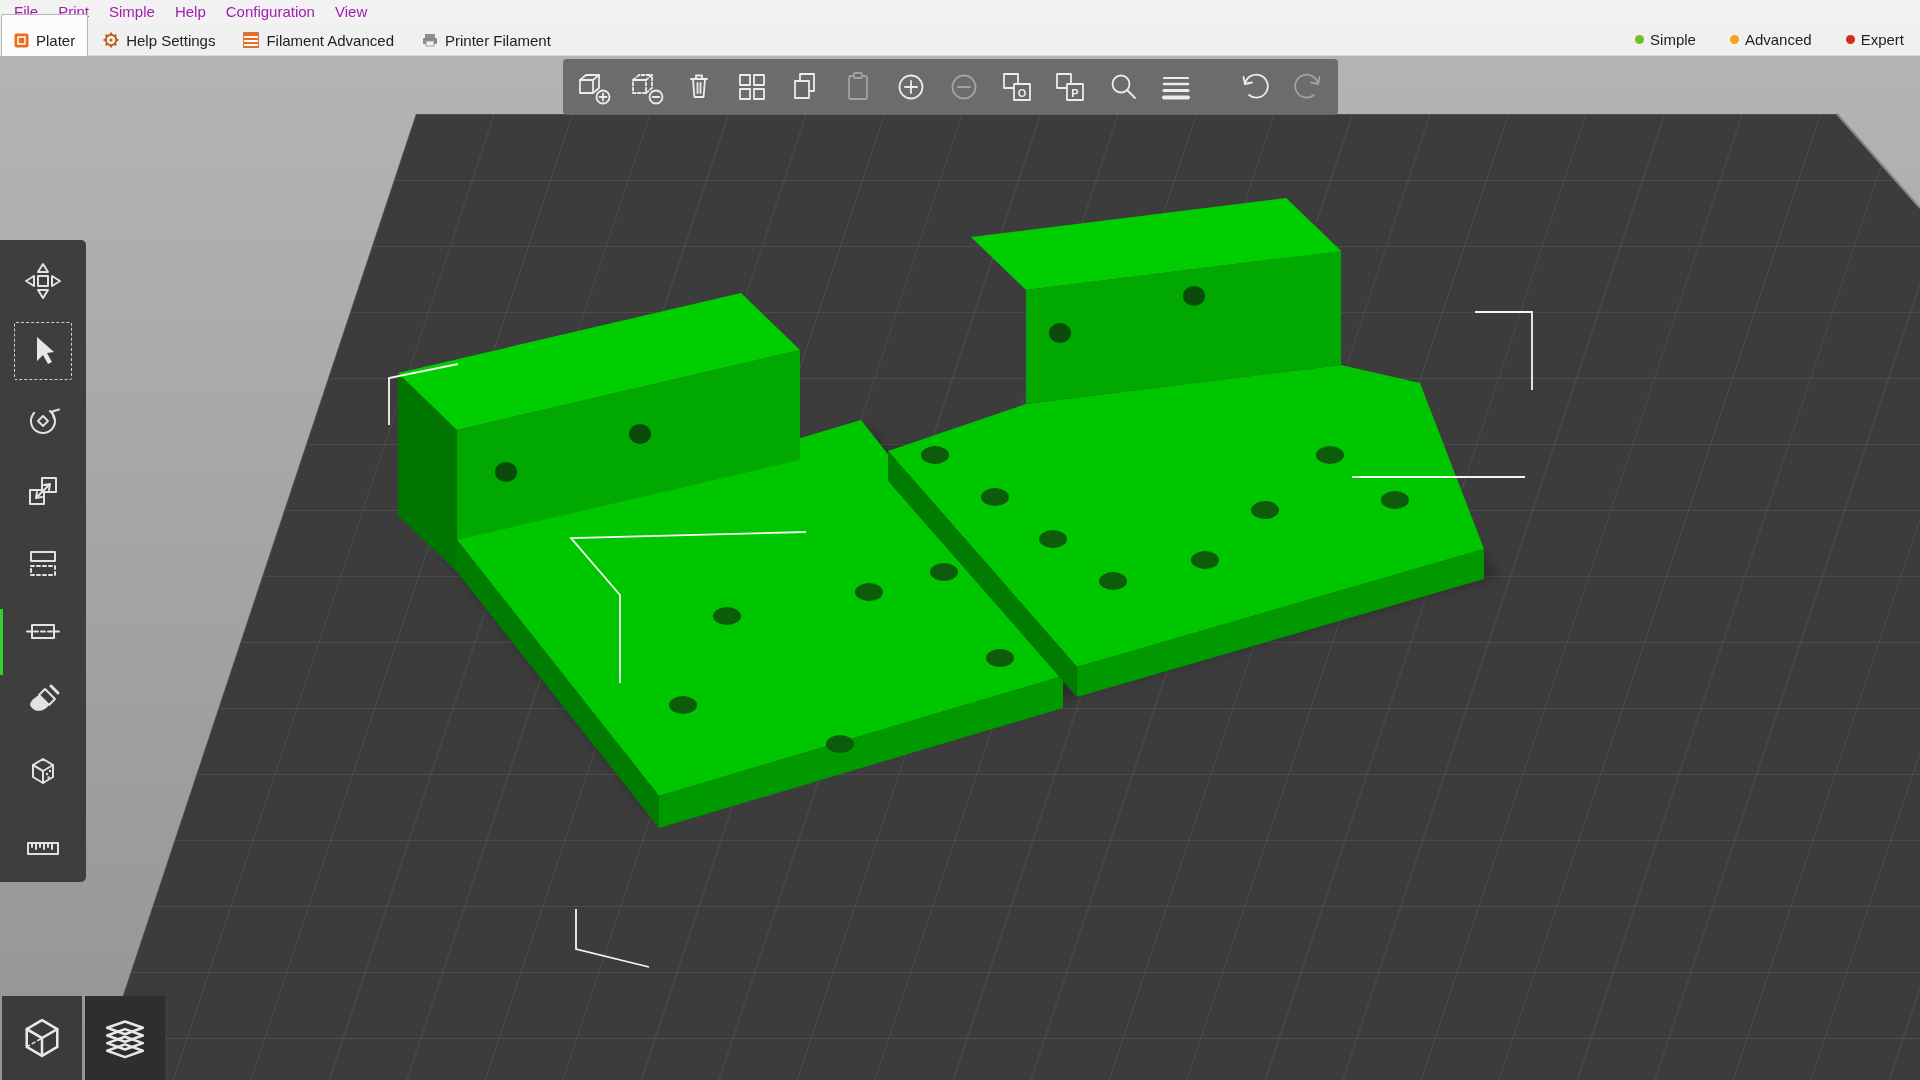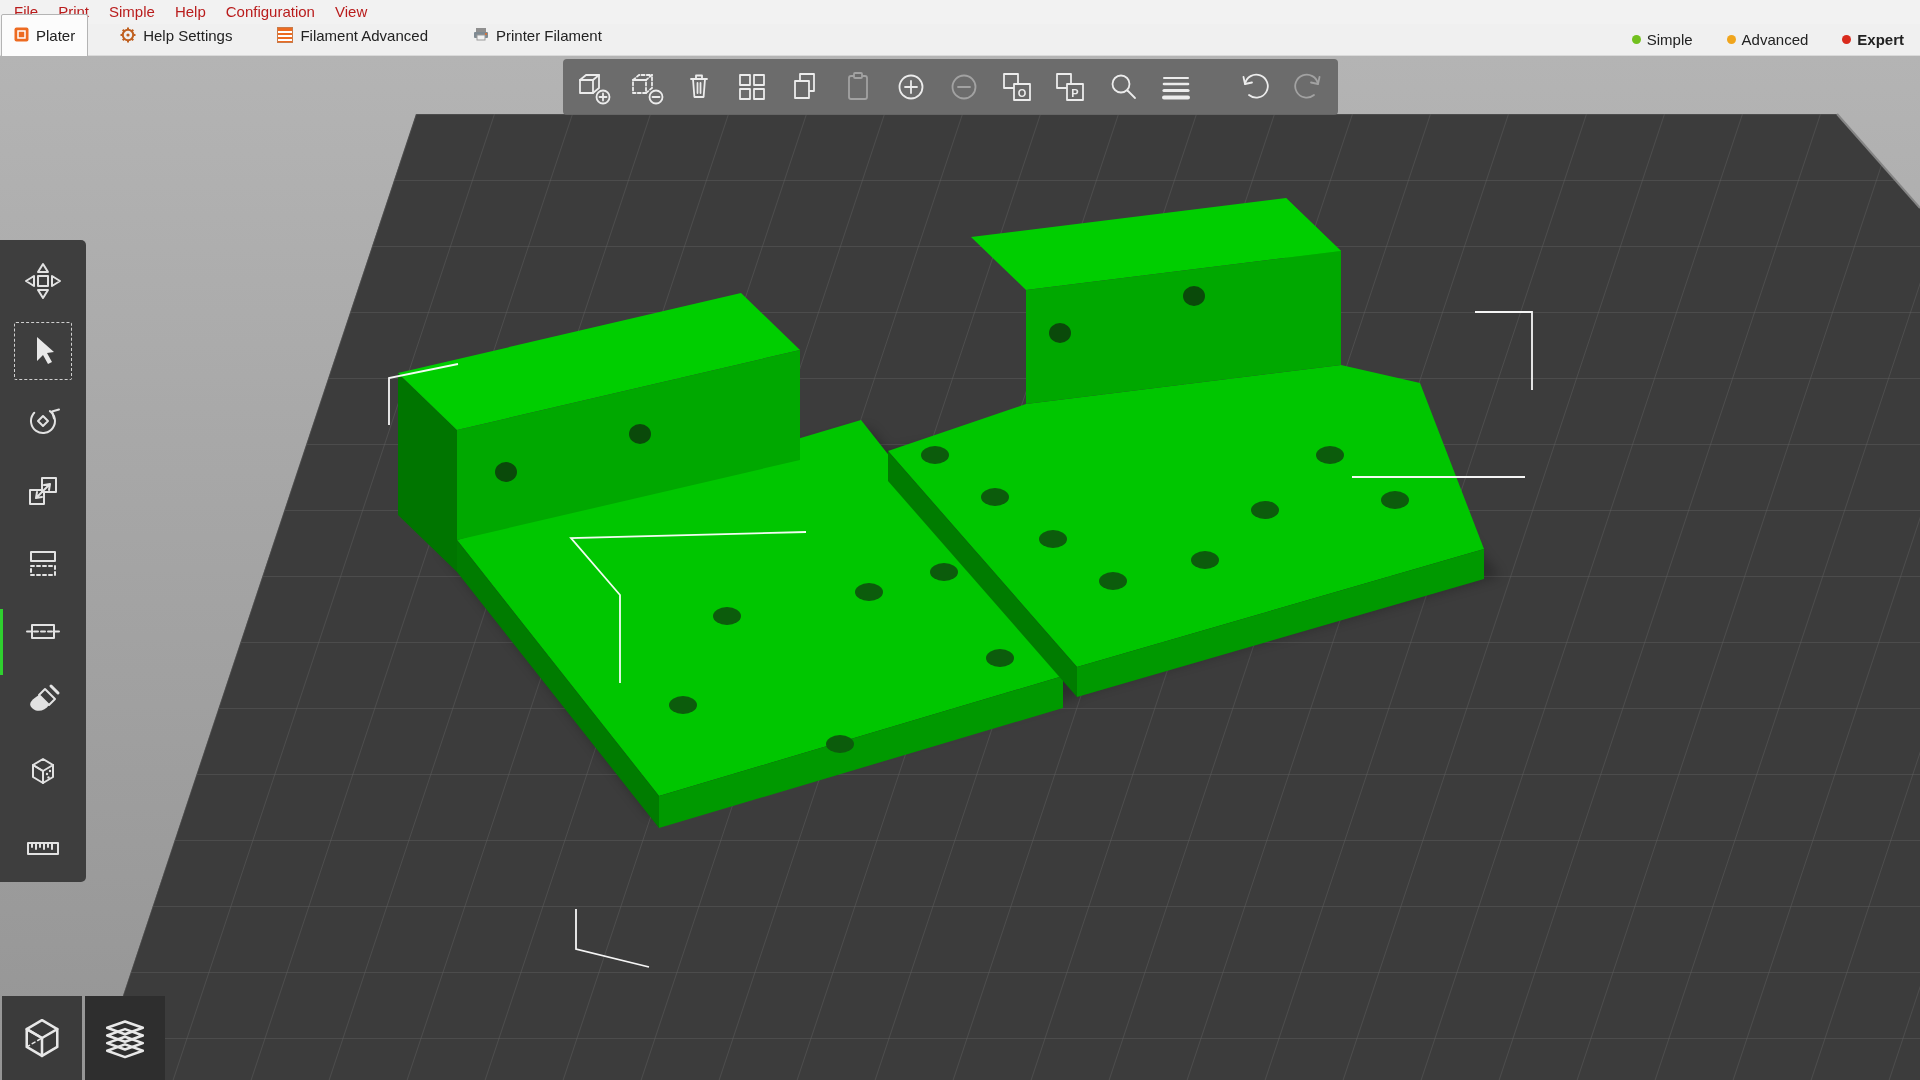--- a/index.html
+++ b/index.html
@@ -1,35 +1,35 @@
 <!DOCTYPE html>
 <html><head>
 <meta charset="utf-8">
 <style>
   html,body{margin:0;padding:0}
   body{width:1920px;height:1080px;overflow:hidden;font-family:"Liberation Sans",sans-serif;background:#fff}
 
   
   .menubar{height:24px;background:#f2f2f2;display:flex;padding-left:4px;
-           font-size:15px;color:#b91c1c}
+           font-size:15px;color:#a21caf}
   .menubar .mi{padding:0 10px;line-height:24px;cursor:default}
 
   
   .tabbar{height:31px;background:#f0f0f0;display:flex;align-items:center;font-size:15px;color:#222;
           border-bottom:1px solid #dadada}
-  .tab{display:flex;gap:7px;height:26px;padding:12px 12px;margin:2px 18px 1px 1px;
+  .tab{display:flex;align-items:center;gap:7px;height:26px;padding:12px 12px;margin:2px 1px 1px 1px;
        border:1px solid transparent;white-space:nowrap}
   .tab.active{background:#fcfcfc;border-color:#b4b4b4;border-radius:2px}
   .tabicon{display:inline-block}
   .filament-swatch{width:14px;height:14px;border:1px solid #c8членов;border:1px solid #c87b4a;
       background:repeating-linear-gradient(180deg,#ED6B21 0 2.5px,#ffffff 2.5px 4.5px)}
   .modes{margin-left:auto;display:flex;align-items:center;gap:26px;padding-right:12px}
   .mode{display:flex;align-items:center;gap:6px;padding:0 4px}
   .dot{width:9px;height:9px;border-radius:50%;background:#999}
-  .mode.expert .mlabel{font-weight:bold}
+  .mode.expert .mlabel{font-weight:normal}
 
   
   .viewport{position:relative;width:1920px;height:1024px;background:#9d9d9d}
   .scene{position:absolute;left:0;top:0}
 
   
   .topbar{position:absolute;left:563px;top:3px;height:56px;background:rgba(103,103,103,0.94);
           border-radius:4px;display:flex;align-items:center;padding:0 8px;gap:9px;z-index:20}
   .tbtn{width:44px;height:44px;display:flex;align-items:center;justify-content:center;border-radius:3px}
   .tbtn.disabled{opacity:0.42}

